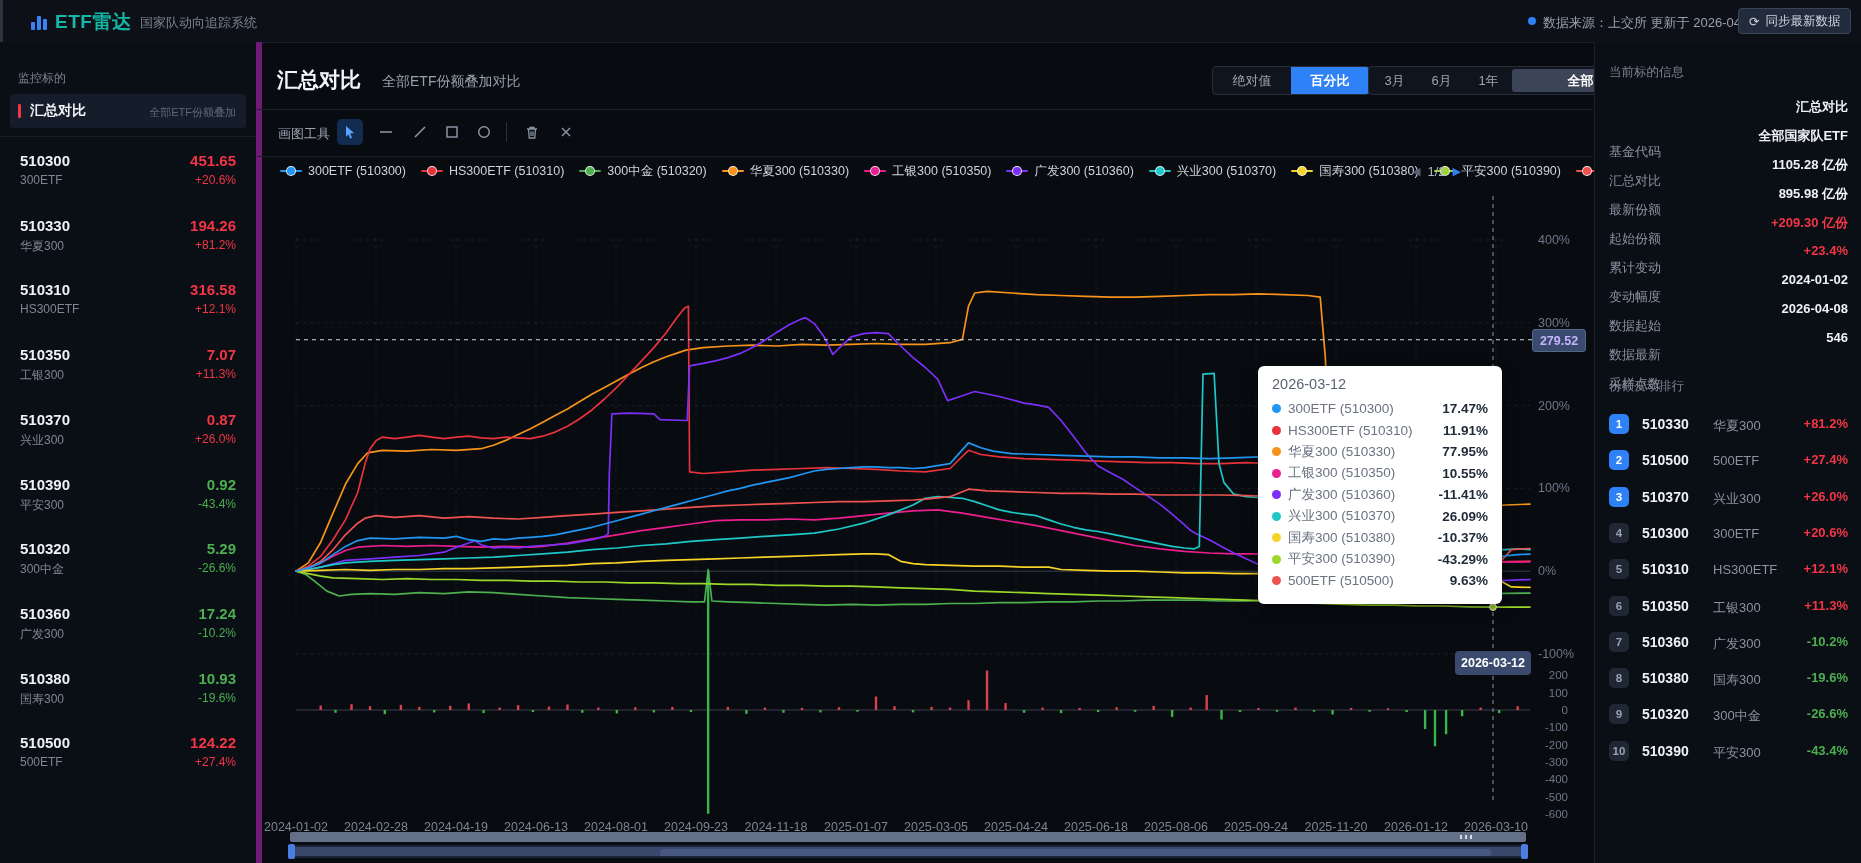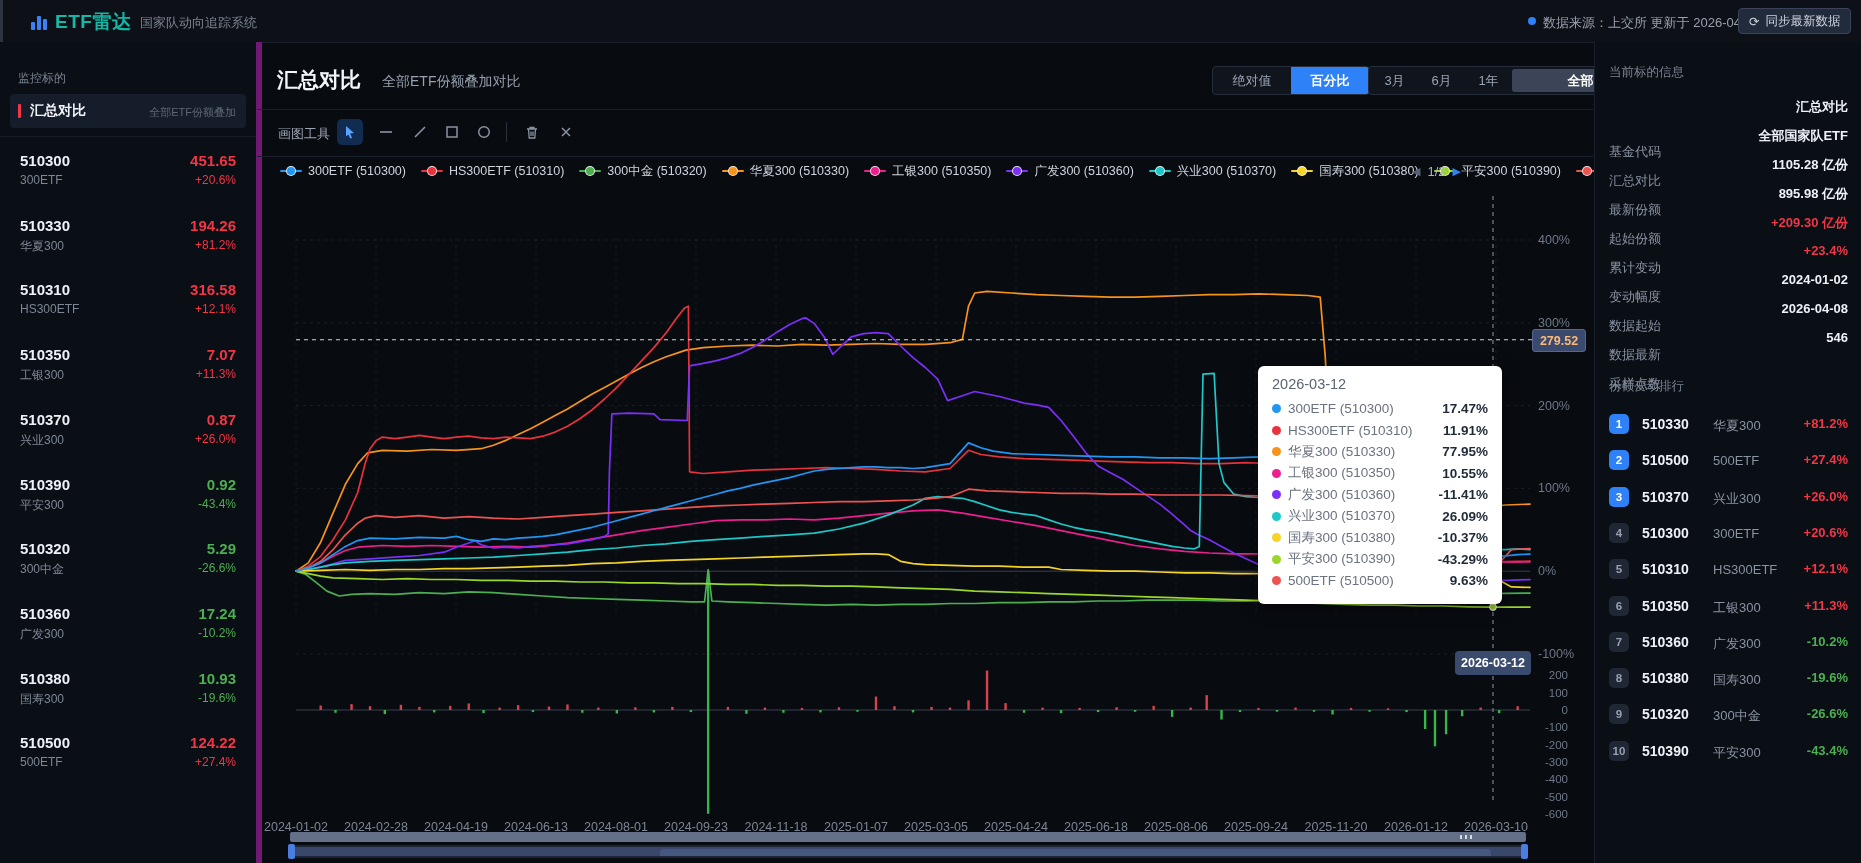--- a/index.html
+++ b/index.html
@@ -53,21 +53,21 @@
   .lg-item span.lb{font-size:12.5px;color:#cfd4dc;}
   #lg-pager{position:absolute;left:1412px;top:160px;height:22px;display:flex;align-items:center;gap:7px;font-size:13px;}
   #lg-pager .pv{color:#566075;cursor:pointer;font-size:11px;}
   #lg-pager .nx{color:#2f81f7;cursor:pointer;font-size:11px;}
   #lg-pager .pg{color:#aeb6c2;}
   
   .ylab{position:absolute;left:1538px;font-size:12.5px;color:#6f7888;}
   .vlab{position:absolute;width:40px;left:1528px;text-align:right;font-size:11.5px;color:#6f7888;}
   .xlab{position:absolute;top:820px;width:90px;text-align:center;font-size:12.5px;color:#7d8593;}
   
-  .y-badge{position:absolute;left:1532px;top:329px;width:52px;height:21px;background:#3a4a6e;border:1px solid #56678c;border-radius:3px;color:#fdba74;font-size:12.5px;font-weight:bold;display:flex;align-items:center;justify-content:center;}
+  .y-badge{position:absolute;left:1532px;top:329px;width:52px;height:21px;background:#3a4a6e;border:1px solid #56678c;border-radius:3px;color:#c4b5fd;font-size:12.5px;font-weight:bold;display:flex;align-items:center;justify-content:center;}
   .x-badge{position:absolute;left:1455px;top:651px;width:76px;height:24px;background:#394a6d;border-radius:4px;color:#fff;font-size:12.5px;font-weight:bold;display:flex;align-items:center;justify-content:center;}
   
   #tooltip{position:absolute;left:1258px;top:366px;width:216px;background:#ffffff;border-radius:6px;box-shadow:0 4px 16px rgba(0,0,0,.5);padding:10px 14px 12px 14px;z-index:30;}
   #tooltip .tt-date{font-size:14.5px;color:#5b6472;margin-bottom:6px;}
   .tt-row{display:flex;align-items:center;height:21.5px;}
   .tt-row .d{width:9px;height:9px;border-radius:50%;margin-right:7px;flex:none;}
   .tt-row .n{font-size:13.5px;color:#6b7280;flex:1;white-space:nowrap;}
   .tt-row .v{font-size:13.5px;font-weight:bold;color:#1f2937;}
   
   .nav1{position:absolute;left:290px;top:832px;width:1236px;height:10px;background:#7c89a6;opacity:.8;border-radius:2px;}

